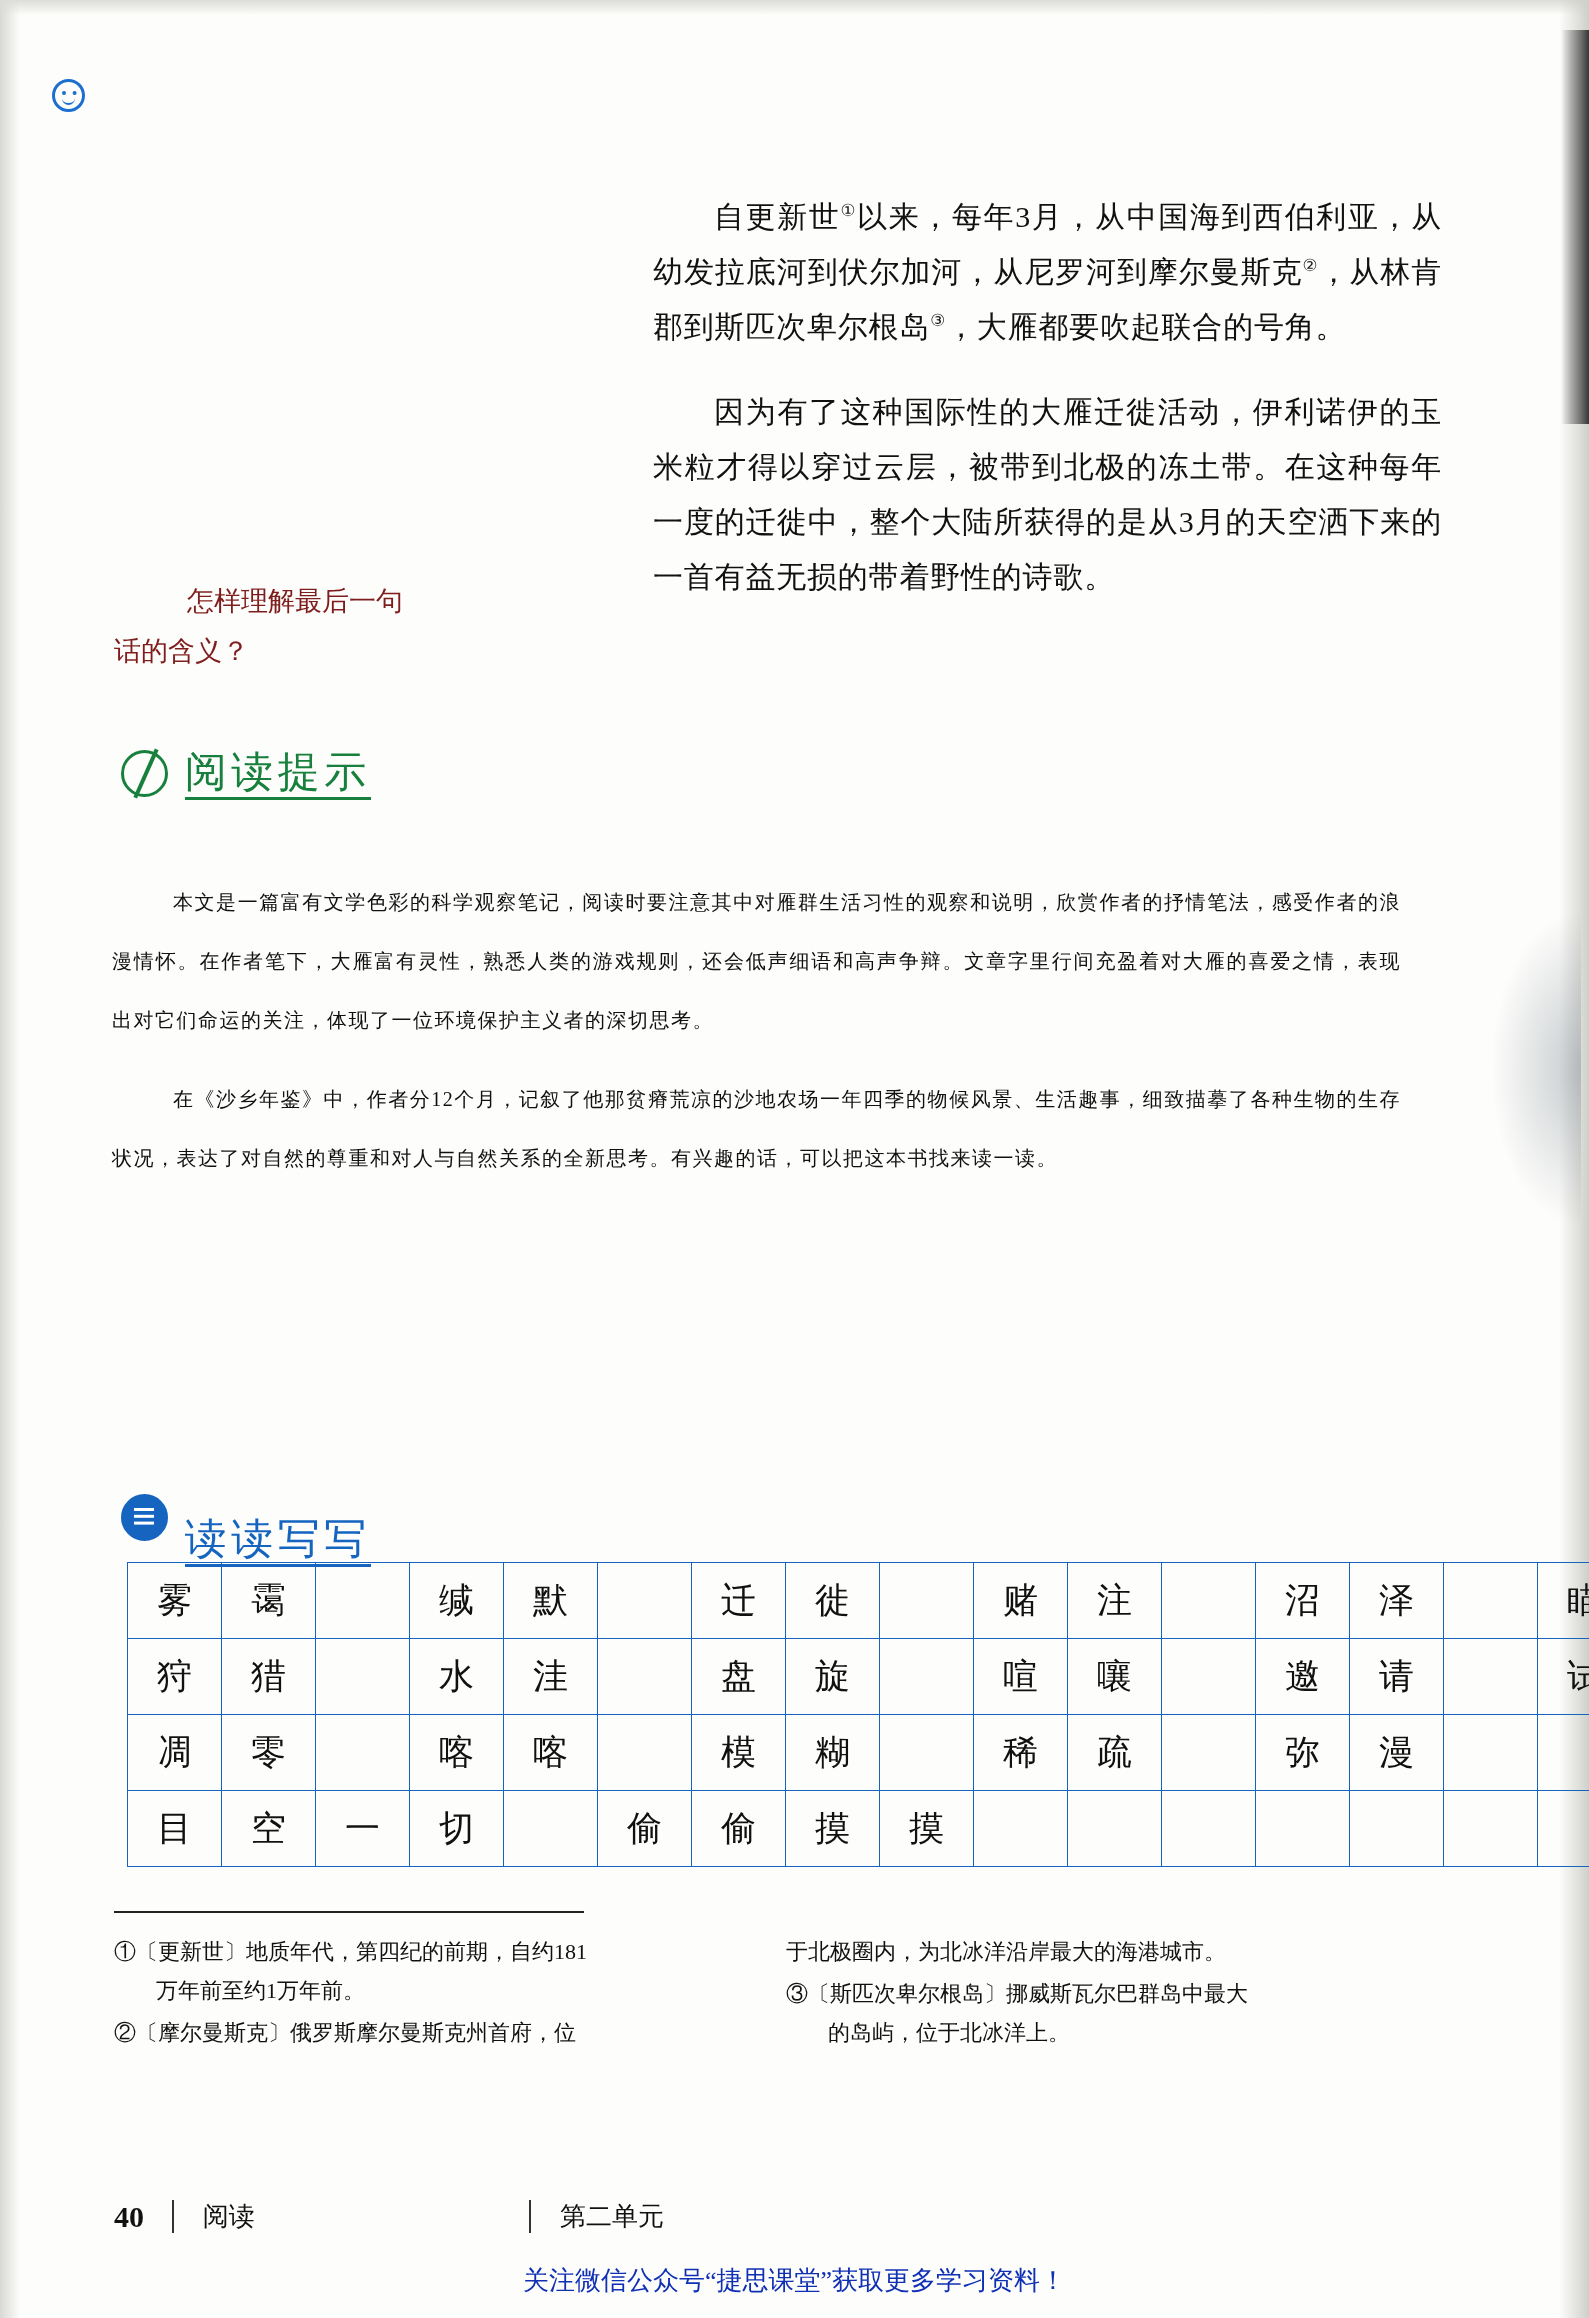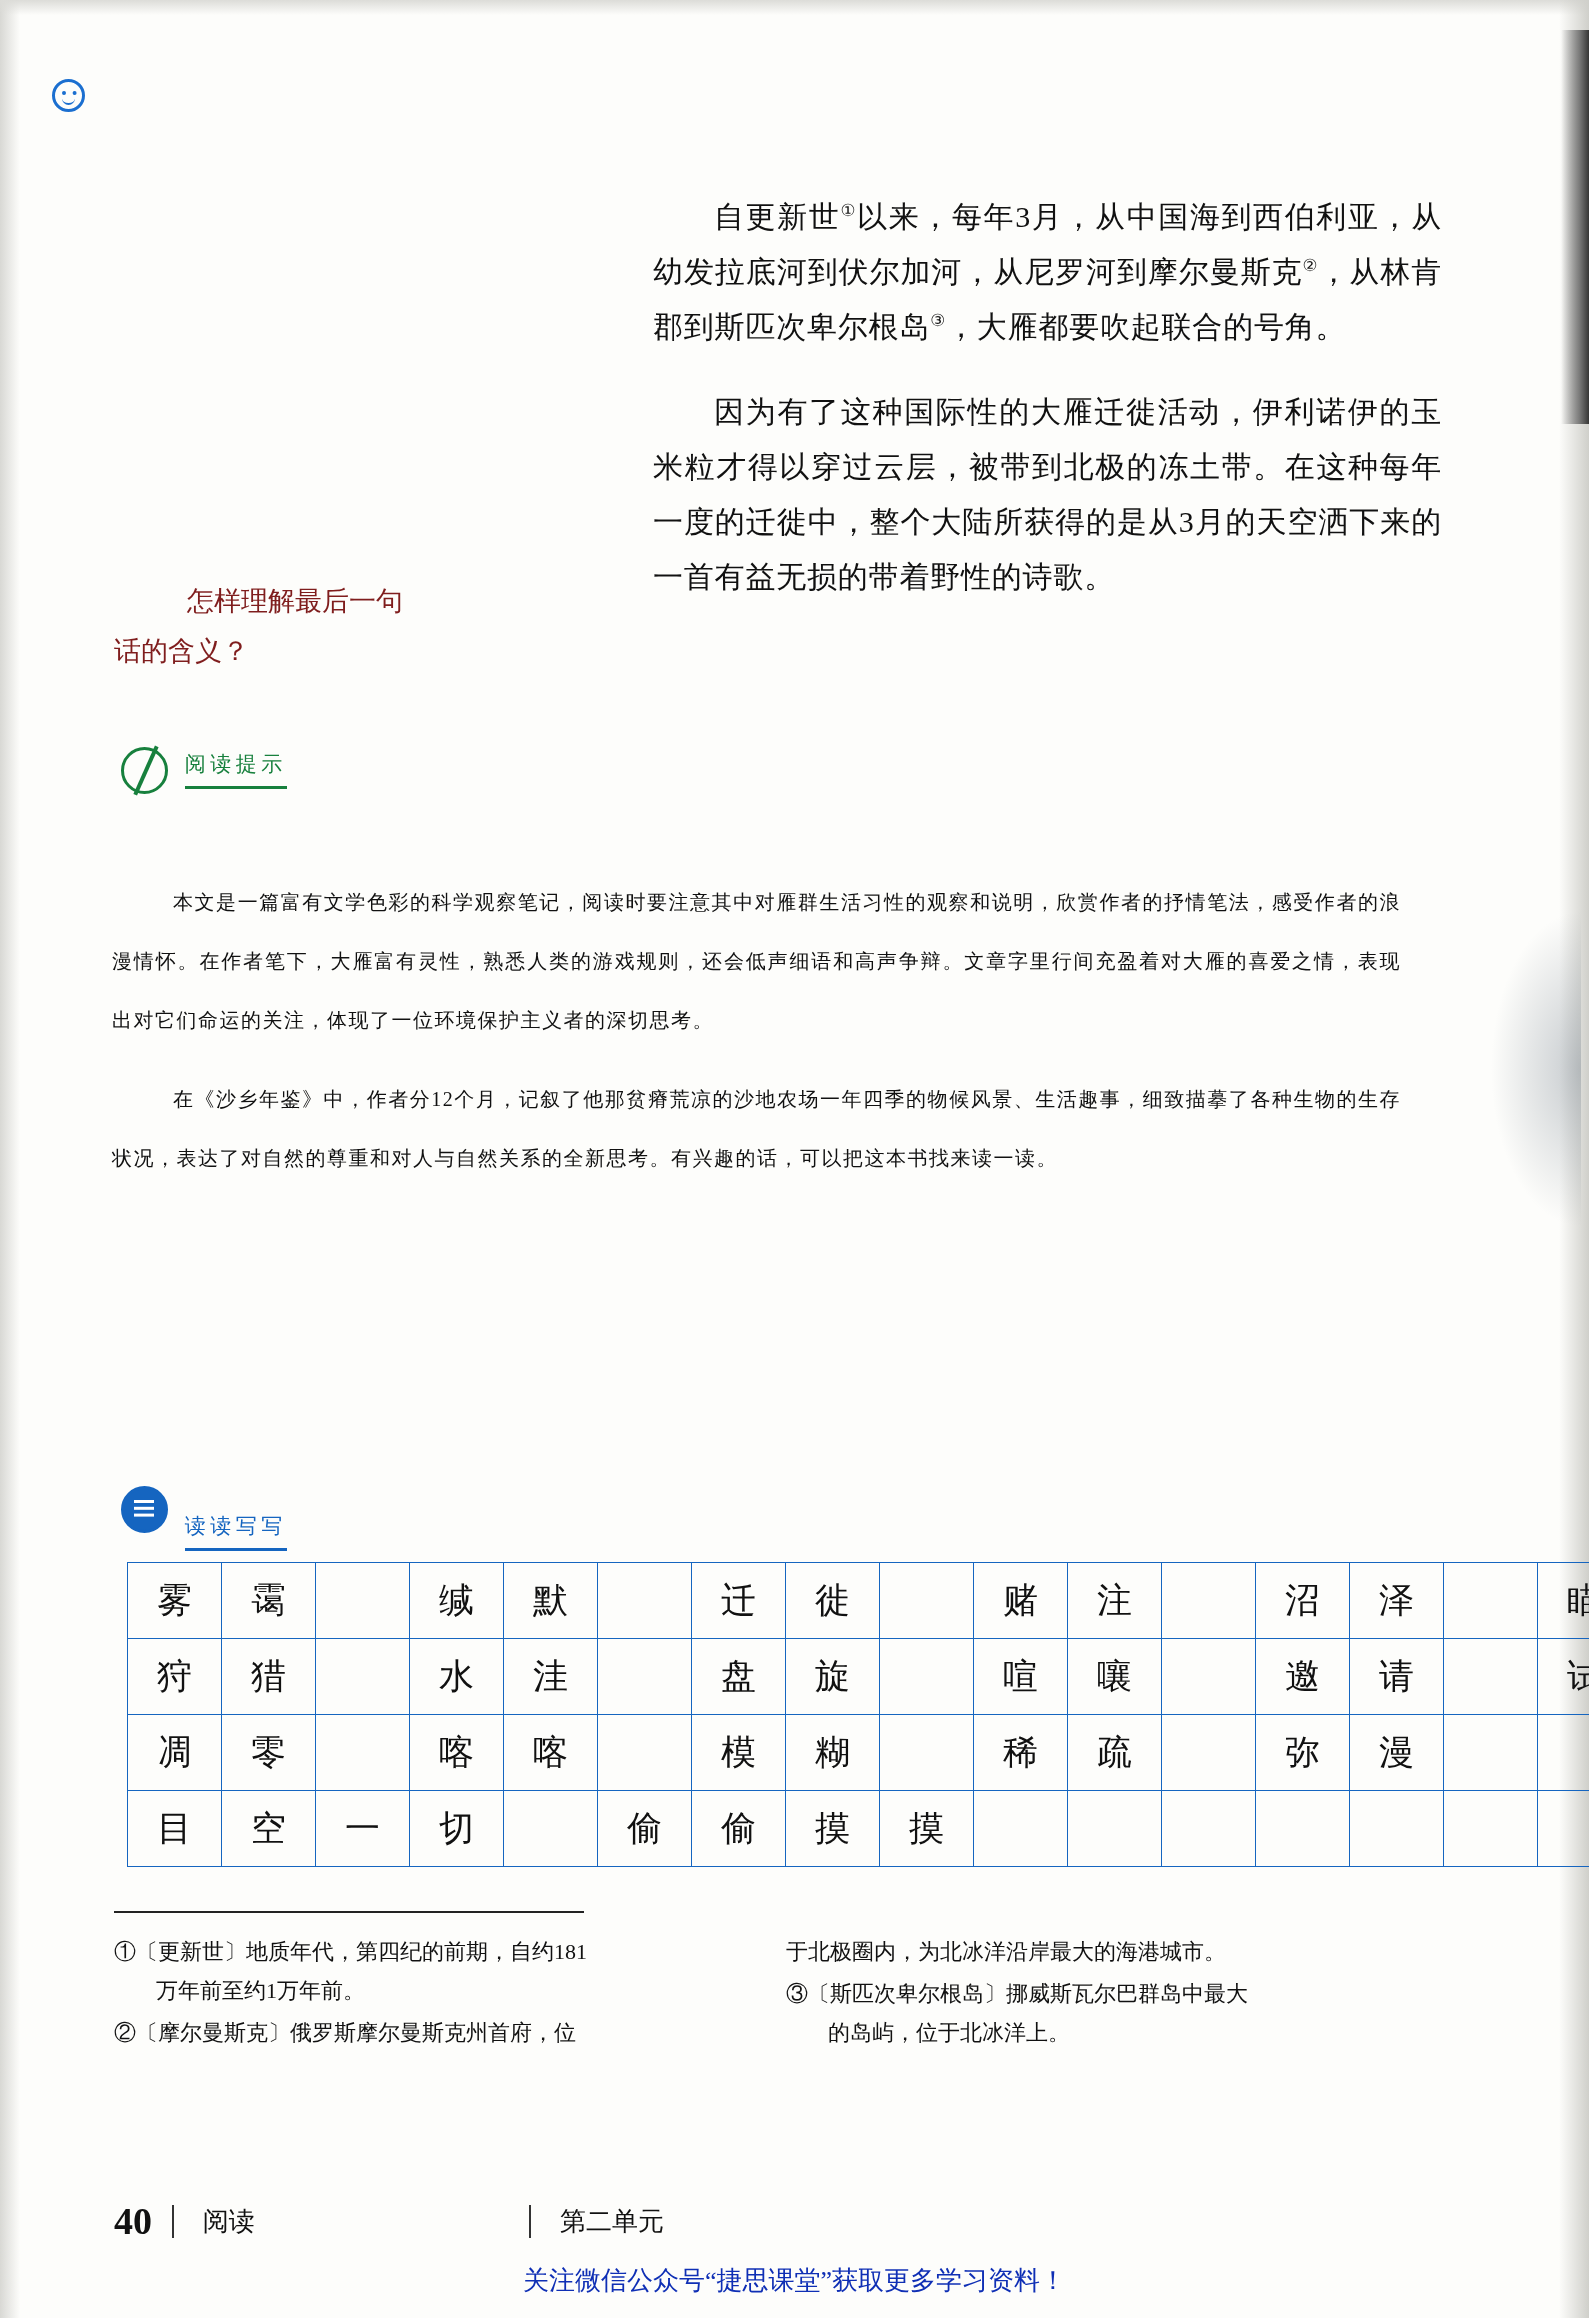--- a/index.html
+++ b/index.html
@@ -157,25 +157,25 @@
   }
   .sec-icon.blue::before {
     content: "";
     position: absolute;
     left: 10px; top: 11.4px;
     width: 20px; height: 3px;
     background: #fff;
     box-shadow: 0 6.8px 0 0 #fff, 0 13.6px 0 0 #fff;
   }
   .sec-title {
-    font-size: 21px;
+    font-size: 42px;
     color: #17803d;
     letter-spacing: 4.5px;
     font-family: "Liberation Serif", "DejaVu Serif", serif;
-    padding-bottom: 9px;
+    padding-bottom: 0;
     border-bottom: 3.8px solid #17803d;
     line-height: 1.2;
   }
   .sec-title.blue {
     color: #1565c0;
     border-bottom-color: #1565c0;
     margin-top: 47px;
   }
 
   
@@ -245,21 +245,21 @@
   .footer {
     position: absolute;
     left: 114px;
     top: 2199px;
     width: 1289px;
     display: flex;
     align-items: center;
     font-size: 26px;
     color: #111;
   }
-  .footer .pageno { font-weight: bold; font-size: 38px; width: 53px; }
+  .footer .pageno { font-weight: bold; font-size: 30px; width: 53px; }
   .footer .divider {
     width: 2.3px; height: 33px; background: #333; margin: 0 29px 0 4.5px;
   }
   .footer .sec { width: 326px; }
   .footer .divider2 {
     width: 2.3px; height: 33px; background: #333; margin: 0 29px 0 0;
   }
 
   .promo {
     position: absolute;

